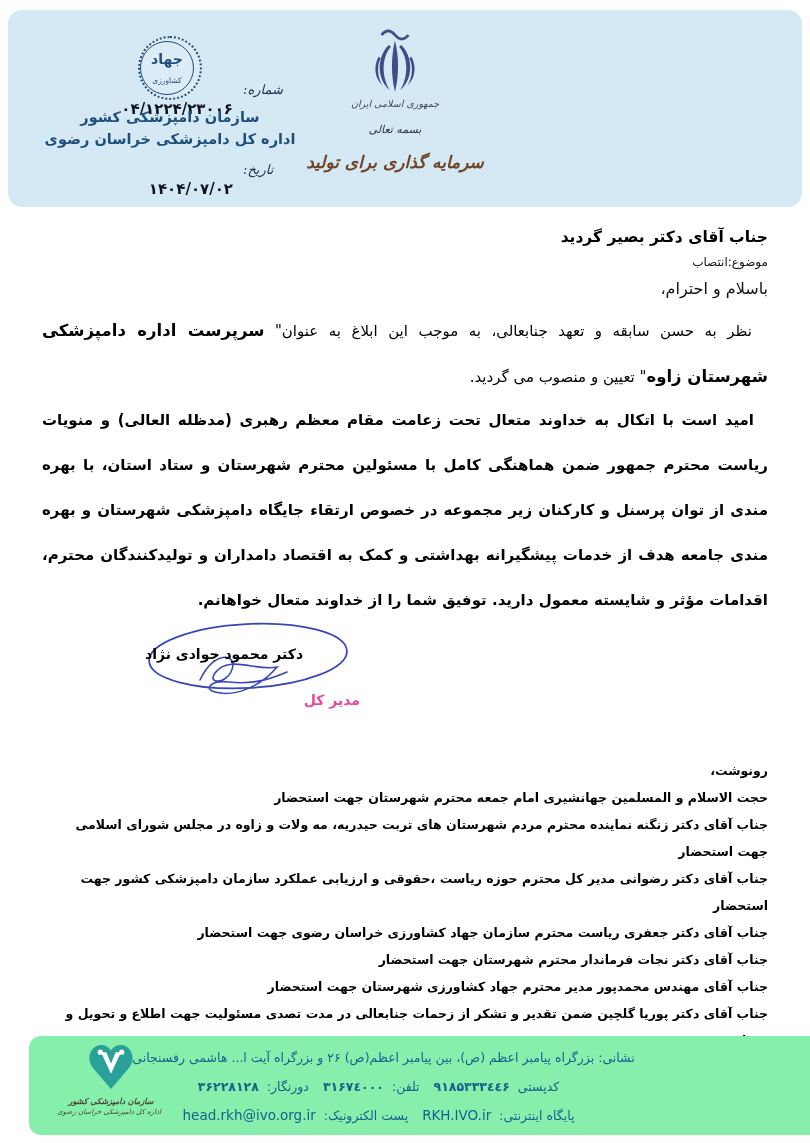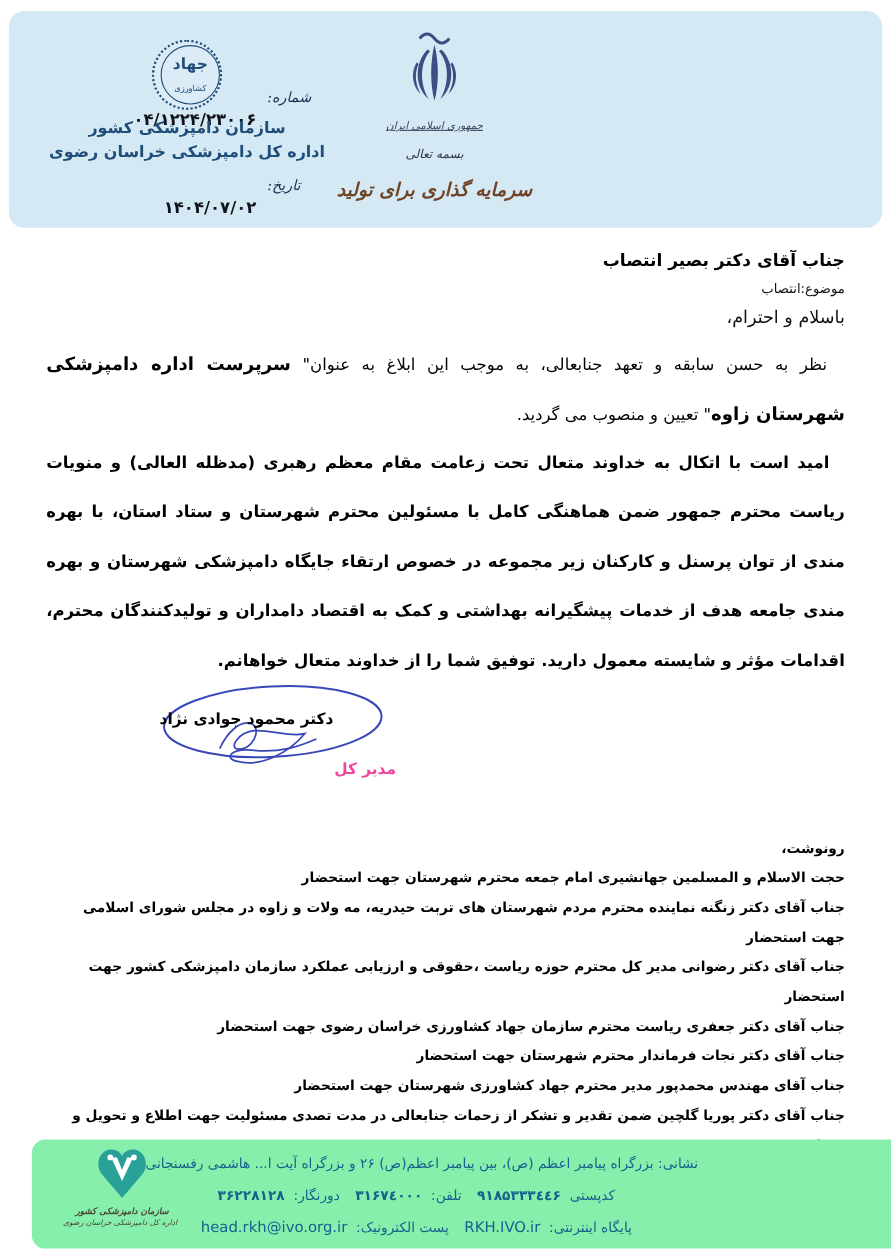--- a/index.html
+++ b/index.html
@@ -23,36 +23,36 @@
   .num-label {
     font-family:"DejaVu Serif", serif; font-style:italic;
     font-size:13px; color:#1c2b4e; width:58px; text-align:left;
   }
   .num-value { font-weight:700; font-size:15px; color:#10131c; margin-right:10px; letter-spacing:.5px;margin-top:40px; }
 
   .center-block { top:16px; right:282px; width:250px; text-align:center; }
   .emblem-svg { display:block; margin:0 auto; }
   .republic-text {
     font-family:"DejaVu Serif", serif; font-style:italic;
-    font-size:9.5px; color:#3c4660; margin-top:10px;text-decoration:underline;
+    font-size:9.5px; color:#3c4660; margin-top:0;
   }
   .besmeh-text {
     font-family:"DejaVu Serif", serif; font-style:italic;
     font-size:11px; color:#2e3246; margin-top:14px;
   }
   .slogan-text {
     font-style:italic; font-weight:700;
     font-size:17px; color:#6e4527; margin-top:16px; white-space:nowrap;
   }
 
   .org-block { top:26px; left:22px; width:280px; text-align:center; }
   .seal {
     width:64px; height:64px; margin:0 auto;
     border:2px dotted #1f4e79; border-radius:50%;
-    display:flex; flex-direction:column; align-items:flex-start; justify-content:center;
+    display:flex; flex-direction:column; align-items:flex-end; justify-content:center;
     color:#1f4e79; background:rgba(255,255,255,.15);
   }
   .seal-inner { border:1px solid #1f4e79; border-radius:50%; width:54px; height:54px;
     display:flex; flex-direction:column; align-items:center; justify-content:center; }
   .seal-l1 { font-size:14px; font-weight:700; line-height:1; }
   .seal-l2 { font-size:7.5px; margin-top:10px; }
   .org-l1 { margin-top:9px; font-size:14.5px; font-weight:700; color:#1f4e79; }
   .org-l2 { margin-top:6px; font-size:14.5px; font-weight:700; color:#1f4e79; }
 
   
@@ -133,21 +133,21 @@
         <div class="seal-l1">جهاد</div>
         <div class="seal-l2">کشاورزی</div>
       </div>
     </div>
     <div class="org-l1">سازمان دامپزشکی کشور</div>
     <div class="org-l2">اداره کل دامپزشکی خراسان رضوی</div>
   </div>
 </div>
 
 <div class="abs recipient-block">
-  <div class="recipient">جناب آقای دکتر بصیر انتصاب</div>
+  <div class="recipient">جناب آقای دکتر بصیر گردید</div>
   <div class="subject">موضوع:انتصاب</div>
   <div class="salutation">باسلام و احترام،</div>
 </div>
 
 <div class="abs para para1"><span>نظر به حسن سابقه و تعهد جنابعالی، به موجب این ابلاغ به عنوان" </span><span class="q-bold">سرپرست اداره دامپزشکی شهرستان زاوه</span><span>" تعیین و منصوب می گردید.</span></div>
 
 <div class="abs para para2">امید است با اتکال به خداوند متعال تحت زعامت مقام معظم رهبری (مدظله العالی) و منویات ریاست محترم جمهور ضمن هماهنگی کامل با مسئولین محترم شهرستان و ستاد استان، با بهره مندی از توان پرسنل و کارکنان زیر مجموعه در خصوص ارتقاء جایگاه دامپزشکی شهرستان و بهره مندی جامعه هدف از خدمات پیشگیرانه بهداشتی و کمک به اقتصاد دامداران و تولیدکنندگان محترم، اقدامات مؤثر و شایسته معمول دارید. توفیق شما را از خداوند متعال خواهانم.</div>
 
 <div class="abs sig-block">
   <svg class="sig-svg" width="215" height="105" viewBox="0 0 215 105">

